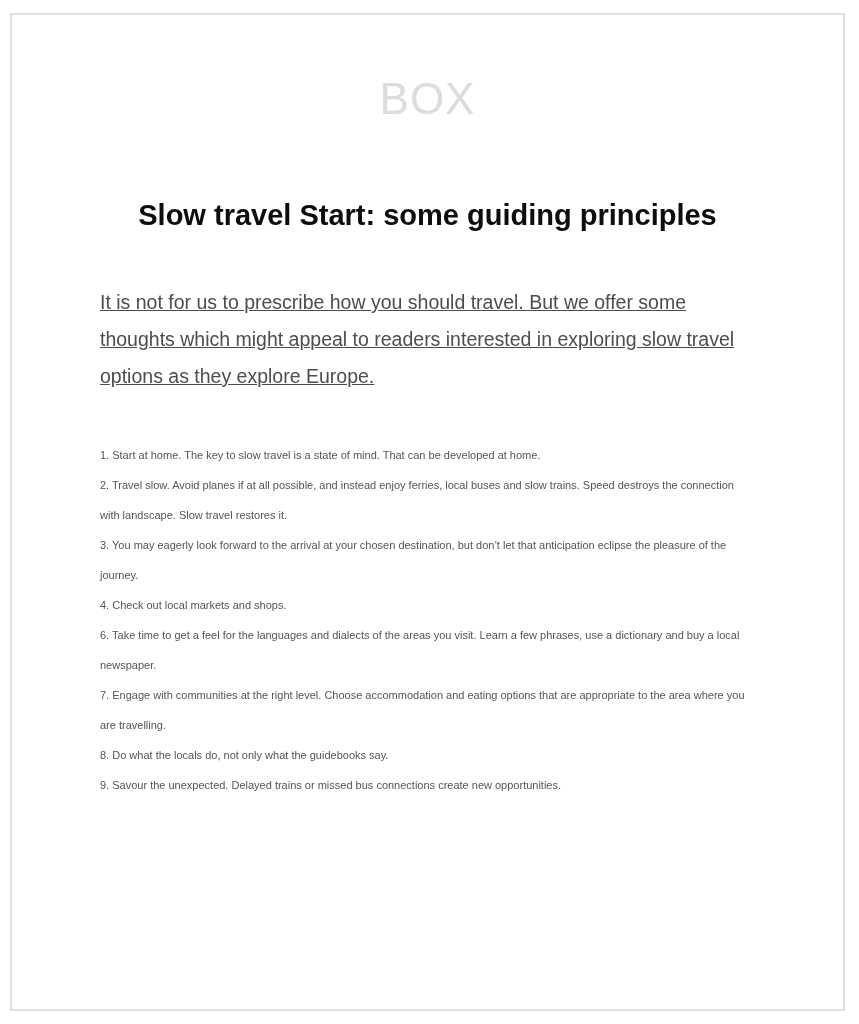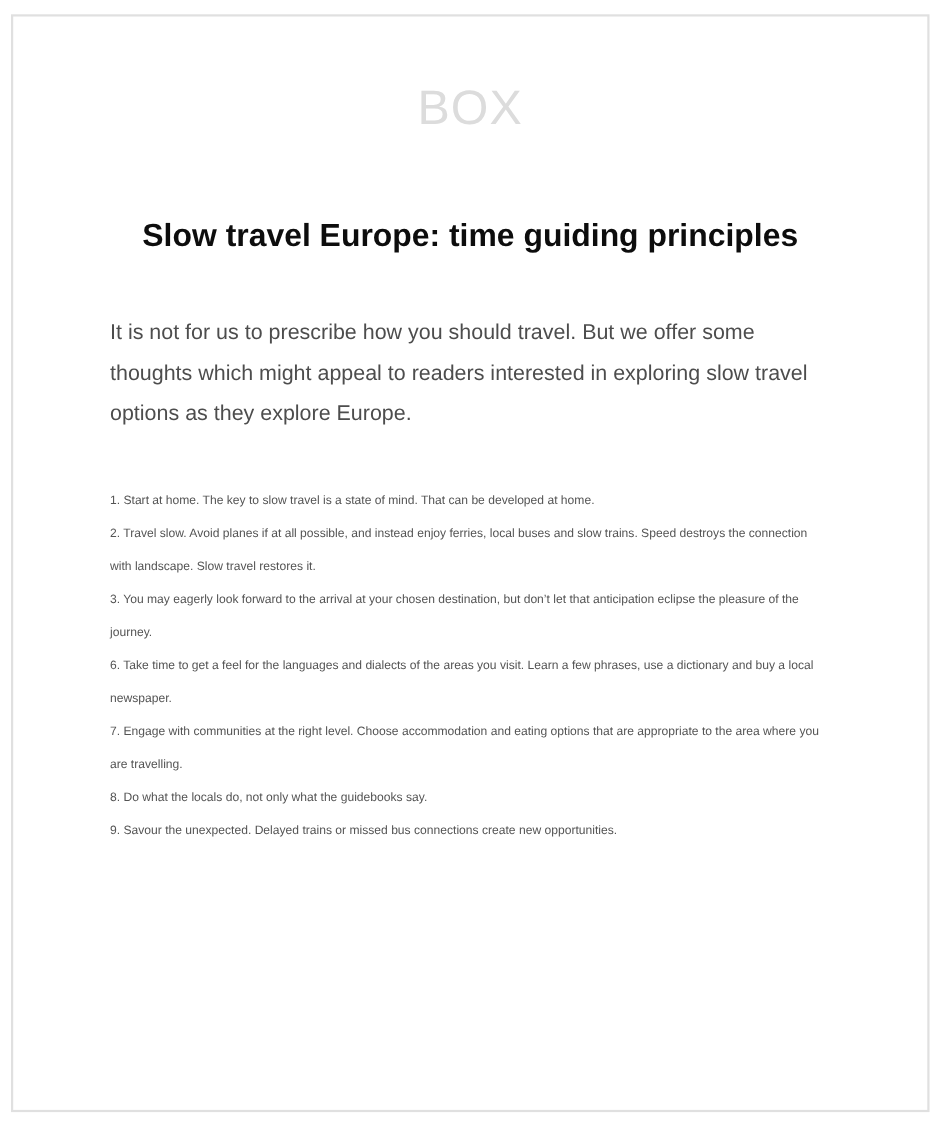--- a/index.html
+++ b/index.html
@@ -39,42 +39,44 @@
     font-size: 29px;
     line-height: 45px;
     font-weight: 700;
     color: #0d0d0d;
   }
   .intro {
     margin-top: 46px;
     font-size: 19.5px;
     line-height: 37px;
     color: #4d4d4d;
+    text-decoration: underline;
   }
   .principles {
     margin-top: 45px;
   }
   .principles p {
     margin: 0;
     font-size: 11px;
     line-height: 30px;
     color: #545454;
   }
 </style>
 </head>
 <body>
 
 <div class="page">
   <div class="box">
     <div class="kicker">BOX</div>
-    <h1 class="title">Slow travel Europe: time guiding principles</h1>
+    <h1 class="title">Slow travel Start: some guiding principles</h1>
     <p class="intro">It is not for us to prescribe how you should travel. But we offer some thoughts which might appeal to readers interested in exploring slow travel options as they explore Europe.</p>
     <div class="principles">
       <p>1. Start at home. The key to slow travel is a state of mind. That can be developed at home.</p>
       <p>2. Travel slow. Avoid planes if at all possible, and instead enjoy ferries, local buses and slow trains. Speed destroys the connection with landscape. Slow travel restores it.</p>
       <p>3. You may eagerly look forward to the arrival at your chosen destination, but don’t let that anticipation eclipse the pleasure of the journey.</p>
+      <p>4. Check out local markets and shops.</p>
       <p>6. Take time to get a feel for the languages and dialects of the areas you visit. Learn a few phrases, use a dictionary and buy a local newspaper.</p>
       <p>7. Engage with communities at the right level. Choose accommodation and eating options that are appropriate to the area where you are travelling.</p>
       <p>8. Do what the locals do, not only what the guidebooks say.</p>
       <p>9. Savour the unexpected. Delayed trains or missed bus connections create new opportunities.</p>
     </div>
   </div>
 </div>
 
 </body></html>

